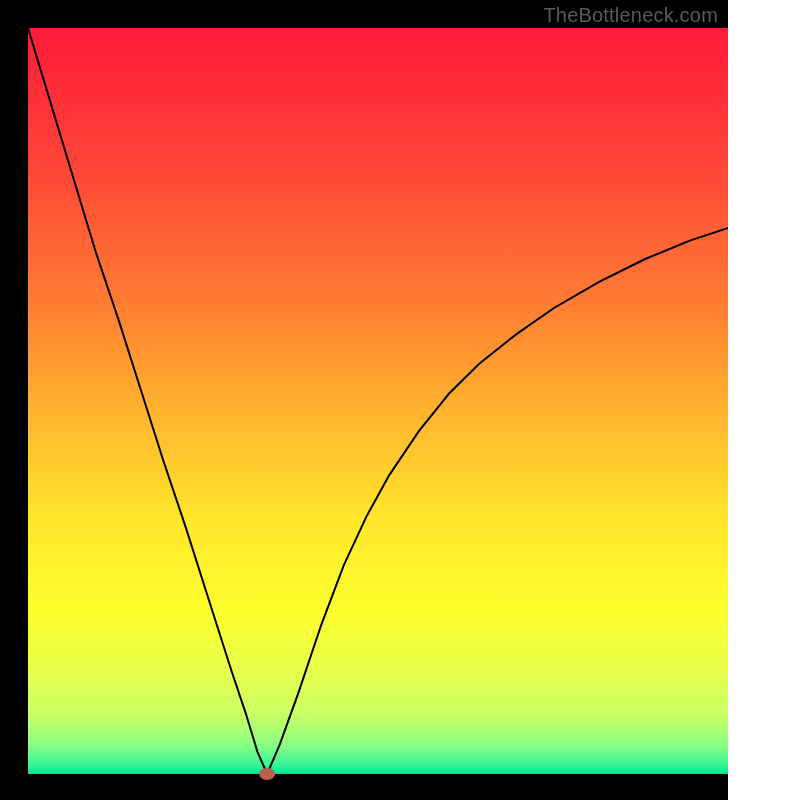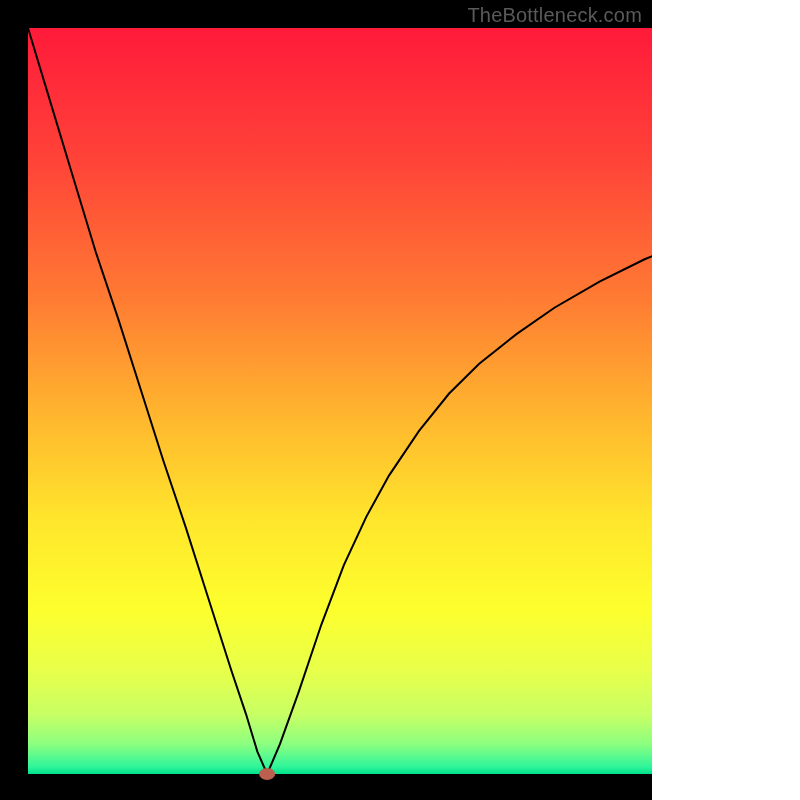--- a/index.html
+++ b/index.html
@@ -3,21 +3,21 @@
 <meta charset="utf-8">
 <style>
   body {
     margin: 0;
     padding: 0;
     background: #fff;
     font-family: Arial, Helvetica, sans-serif;
   }
   .stage {
     position: relative;
-    width: 652px;
+    width: 728px;
     height: 800px;
     overflow: hidden;
     text-align: right;
   }
   .watermark {
     position: absolute;
     top: 4px;
     right: 10px;
     font-size: 20px;
     color: #5a5a5a;

